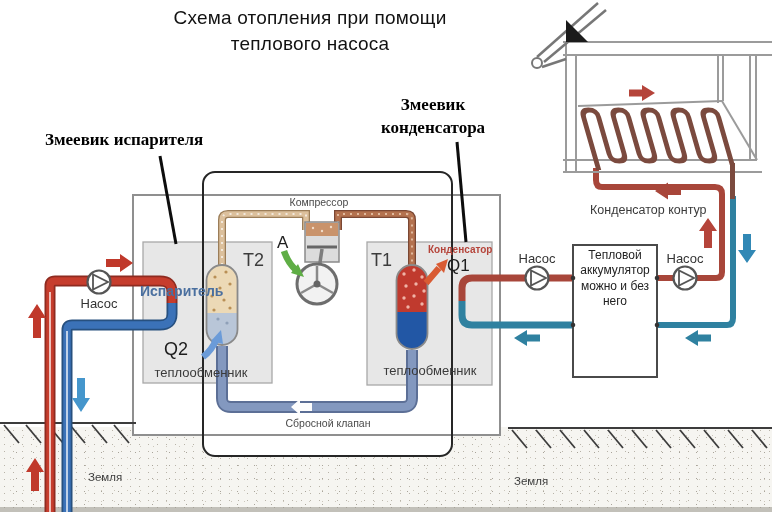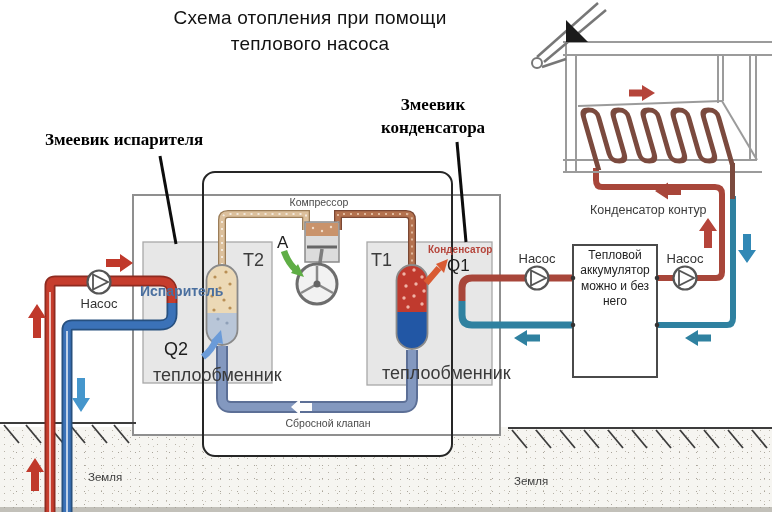--- a/index.html
+++ b/index.html
@@ -19,21 +19,21 @@
     background-size:9px 7px,13px 11px,17px 13px;
     background-position:0 0,4px 3px,8px 6px;
   }
   svg.diagram{position:absolute;left:0;top:0;}
   .lbl{position:absolute;color:#333;white-space:nowrap;}
   .title-line{left:130px;width:360px;text-align:center;font-size:19px;color:#121212;letter-spacing:0.2px;}
   .ann{font-family:"Liberation Serif",serif;font-weight:bold;font-size:17px;color:#000;}
   .small{font-size:10.5px;color:#4a4a4a;}
   .tank-tag{font-size:18px;color:#3c3c3c;}
   .q-tag{font-size:17px;color:#1d1d1d;}
-  .hx{font-size:18px;color:#3a3a3a;width:96px;text-align:center;}
+  .hx{font-size:13px;color:#3a3a3a;width:96px;text-align:center;}
   .pump-lbl{font-size:13px;color:#333;width:46px;text-align:center;}
   .accum{
     font-size:12px;color:#222;width:80px;text-align:center;line-height:1.28;white-space:normal;
   }
   .ground-lbl{font-size:11.5px;color:#3d3d3d;margin-top:16px;}
 </style>
 </head>
 <body>
 
 <div class="stage">

